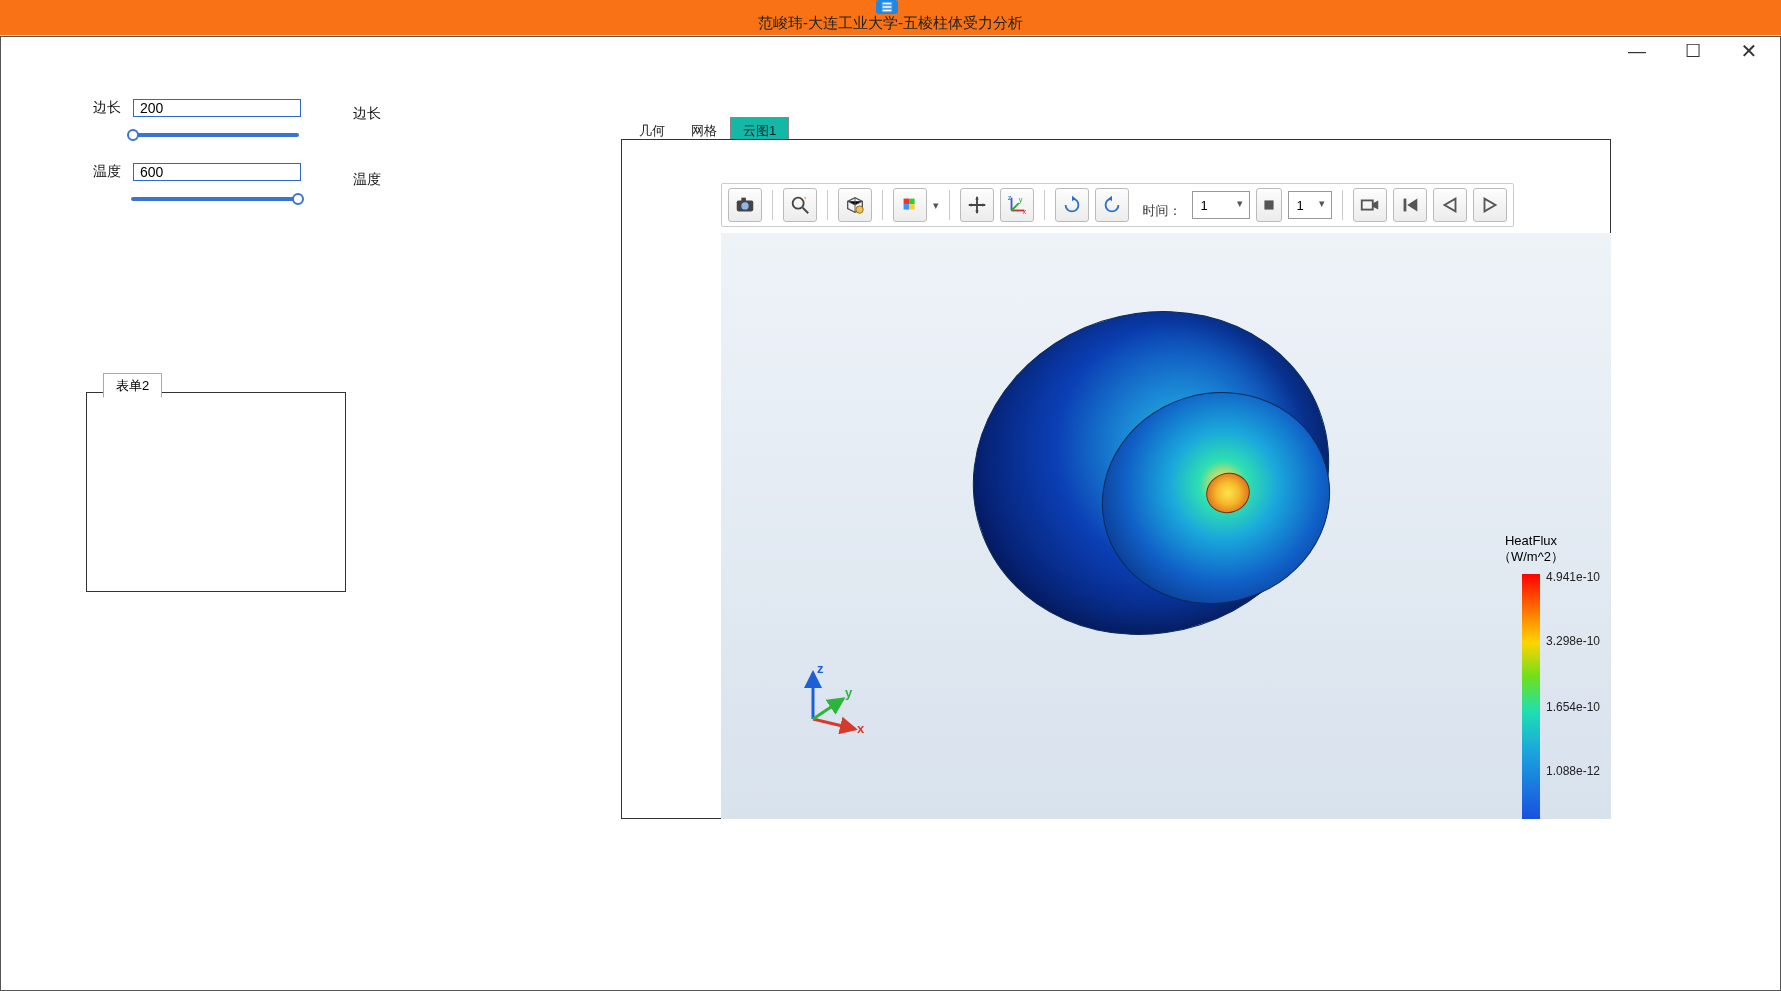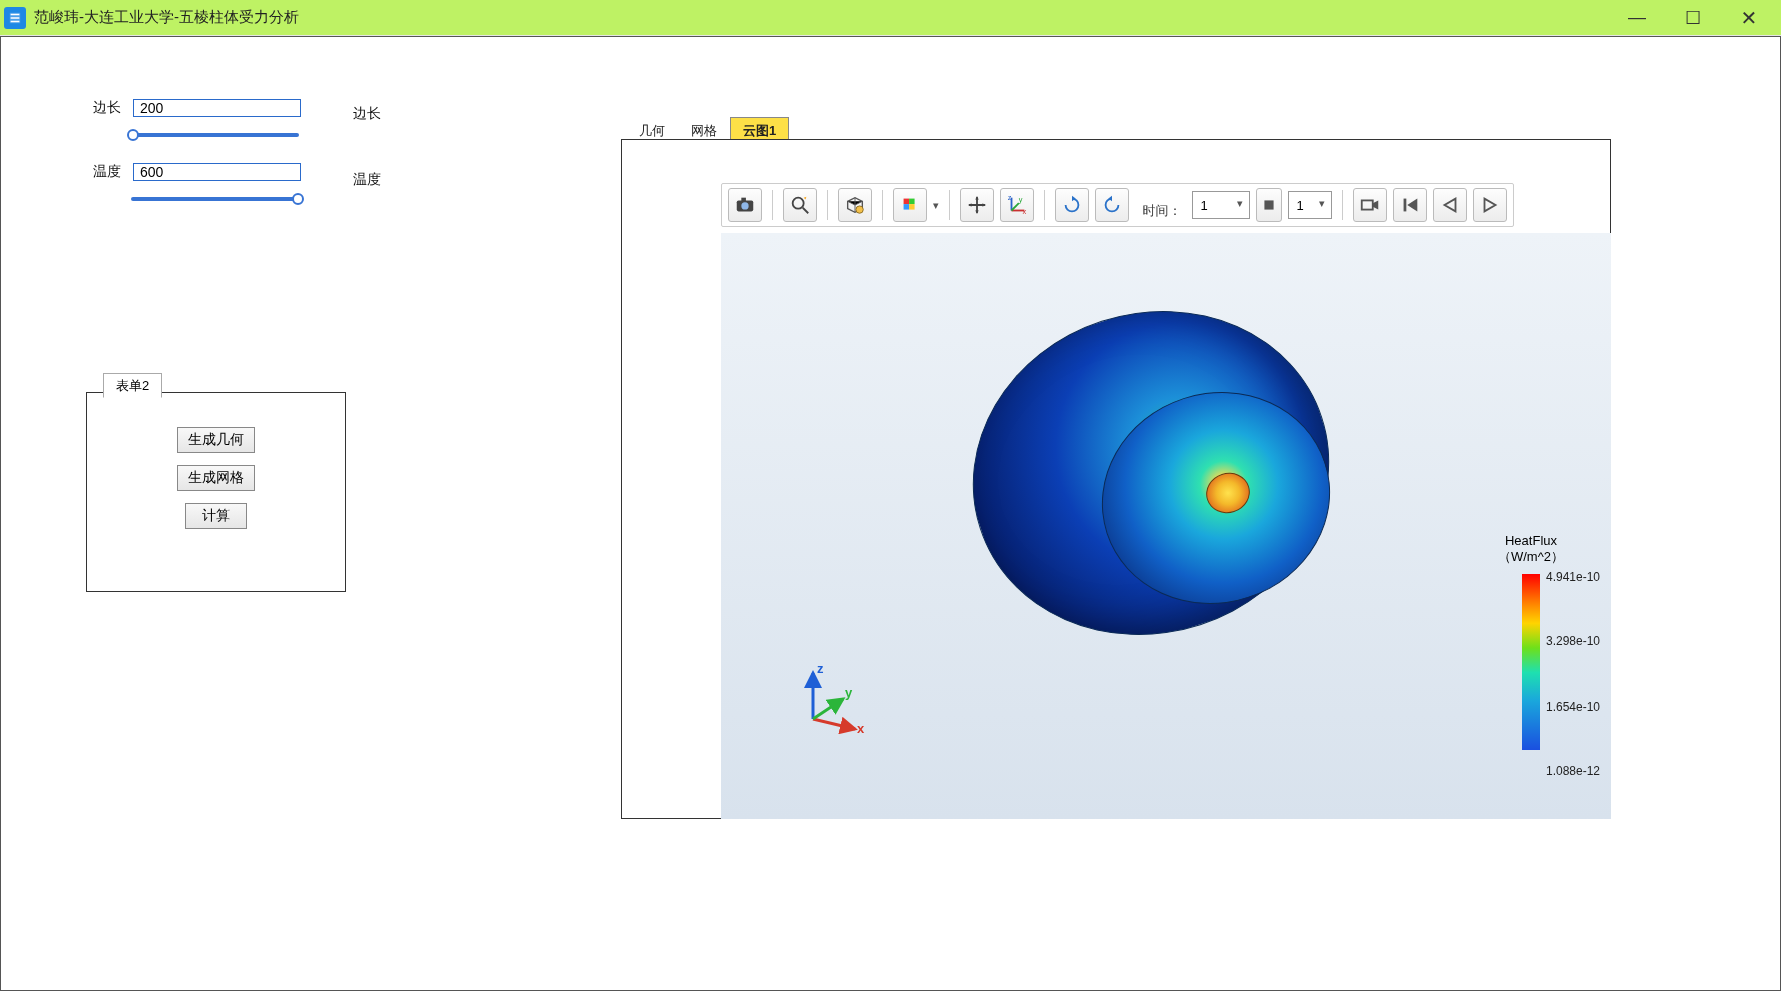--- a/index.html
+++ b/index.html
@@ -12,22 +12,23 @@
     color: #000;
     width: 1781px;
     height: 991px;
     overflow: hidden;
   }
   .titlebar {
     height: 36px;
     display: flex;
     align-items: center;
     padding: 0 4px;
-    background: #bef264;
+    background: #f97316;
     border-bottom: 1px solid #e5e5e5;
+    flex-direction: column;
   }
   .titlebar-icon {
     width: 22px; height: 22px;
     background: #1e88e5;
     border-radius: 3px;
     display: flex; align-items: center; justify-content: center;
     margin-right: 8px;
   }
   .titlebar-icon svg { width: 14px; height: 14px; }
   .titlebar-title { font-size: 15px; color: #222; }
@@ -121,24 +122,23 @@
     font-size: 13px;
     justify-content: space-between;
   }
   .vtab {
     padding: 4px 12px;
     border: 1px solid transparent;
     border-bottom: none;
     color: #222;
   }
   .vtab.active {
-    background: #fde047;
+    background: #14b8a6;
     border: 1px solid #888;
     border-bottom: 1px solid #fff;
-    font-weight: bold;
   }
   .viewer-frame {
     position: absolute;
     left: 620px;
     top: 102px;
     width: 990px;
     height: 680px;
     border: 1px solid #333;
     background: #fff;
   }
@@ -224,21 +224,21 @@
   .triad line { stroke-width: 3; }
   .triad-label { font-size: 13px; font-weight: bold; }
   .legend {
     position: absolute;
     right: 20px; top: 300px;
     width: 120px;
     text-align: center;
     font-size: 13px;
   }
   .legend-bar {
-    width: 18px; height: 176px;
+    width: 18px; height: 245px;
     margin: 8px auto 9px auto;
     background: linear-gradient(to bottom, #ff0000 0%, #ff8c00 18%, #ffd400 28%, #6ee01a 42%, #1ee0b0 56%, #1aa7dc 72%, #1a4fe0 100%);
     position: relative;
   }
   .legend-tick {
     position: absolute;
     left: 24px;
     font-size: 12px;
     color: #222;
     white-space: nowrap;
@@ -282,25 +282,20 @@
   <div class="param-row" style="left:92px; top:126px;">
     <span class="param-label">温度</span>
     <input class="param-input" value="600" style="">
   </div>
   <div class="param-slider-track" style="left:130px; top:160px; width:168px;"></div>
   <div class="param-slider-thumb" style="left:291px; top:162px;"></div>
   <div class="param-side-label" style="left:352px; top:134px;">温度</div>
 
   <div class="form-box">
     <div class="form-tab">表单2</div>
-    <div class="form-btns">
-      <div class="form-btn">生成几何</div>
-      <div class="form-btn">生成网格</div>
-      <div class="form-btn" style="min-width:62px;">计算</div>
-    </div>
   </div>
 
   <div class="viewer-tabs">
     <div class="vtab">几何</div>
     <div class="vtab">网格</div>
     <div class="vtab active">云图1</div>
   </div>
 
   <div class="viewer-frame"></div>
 

